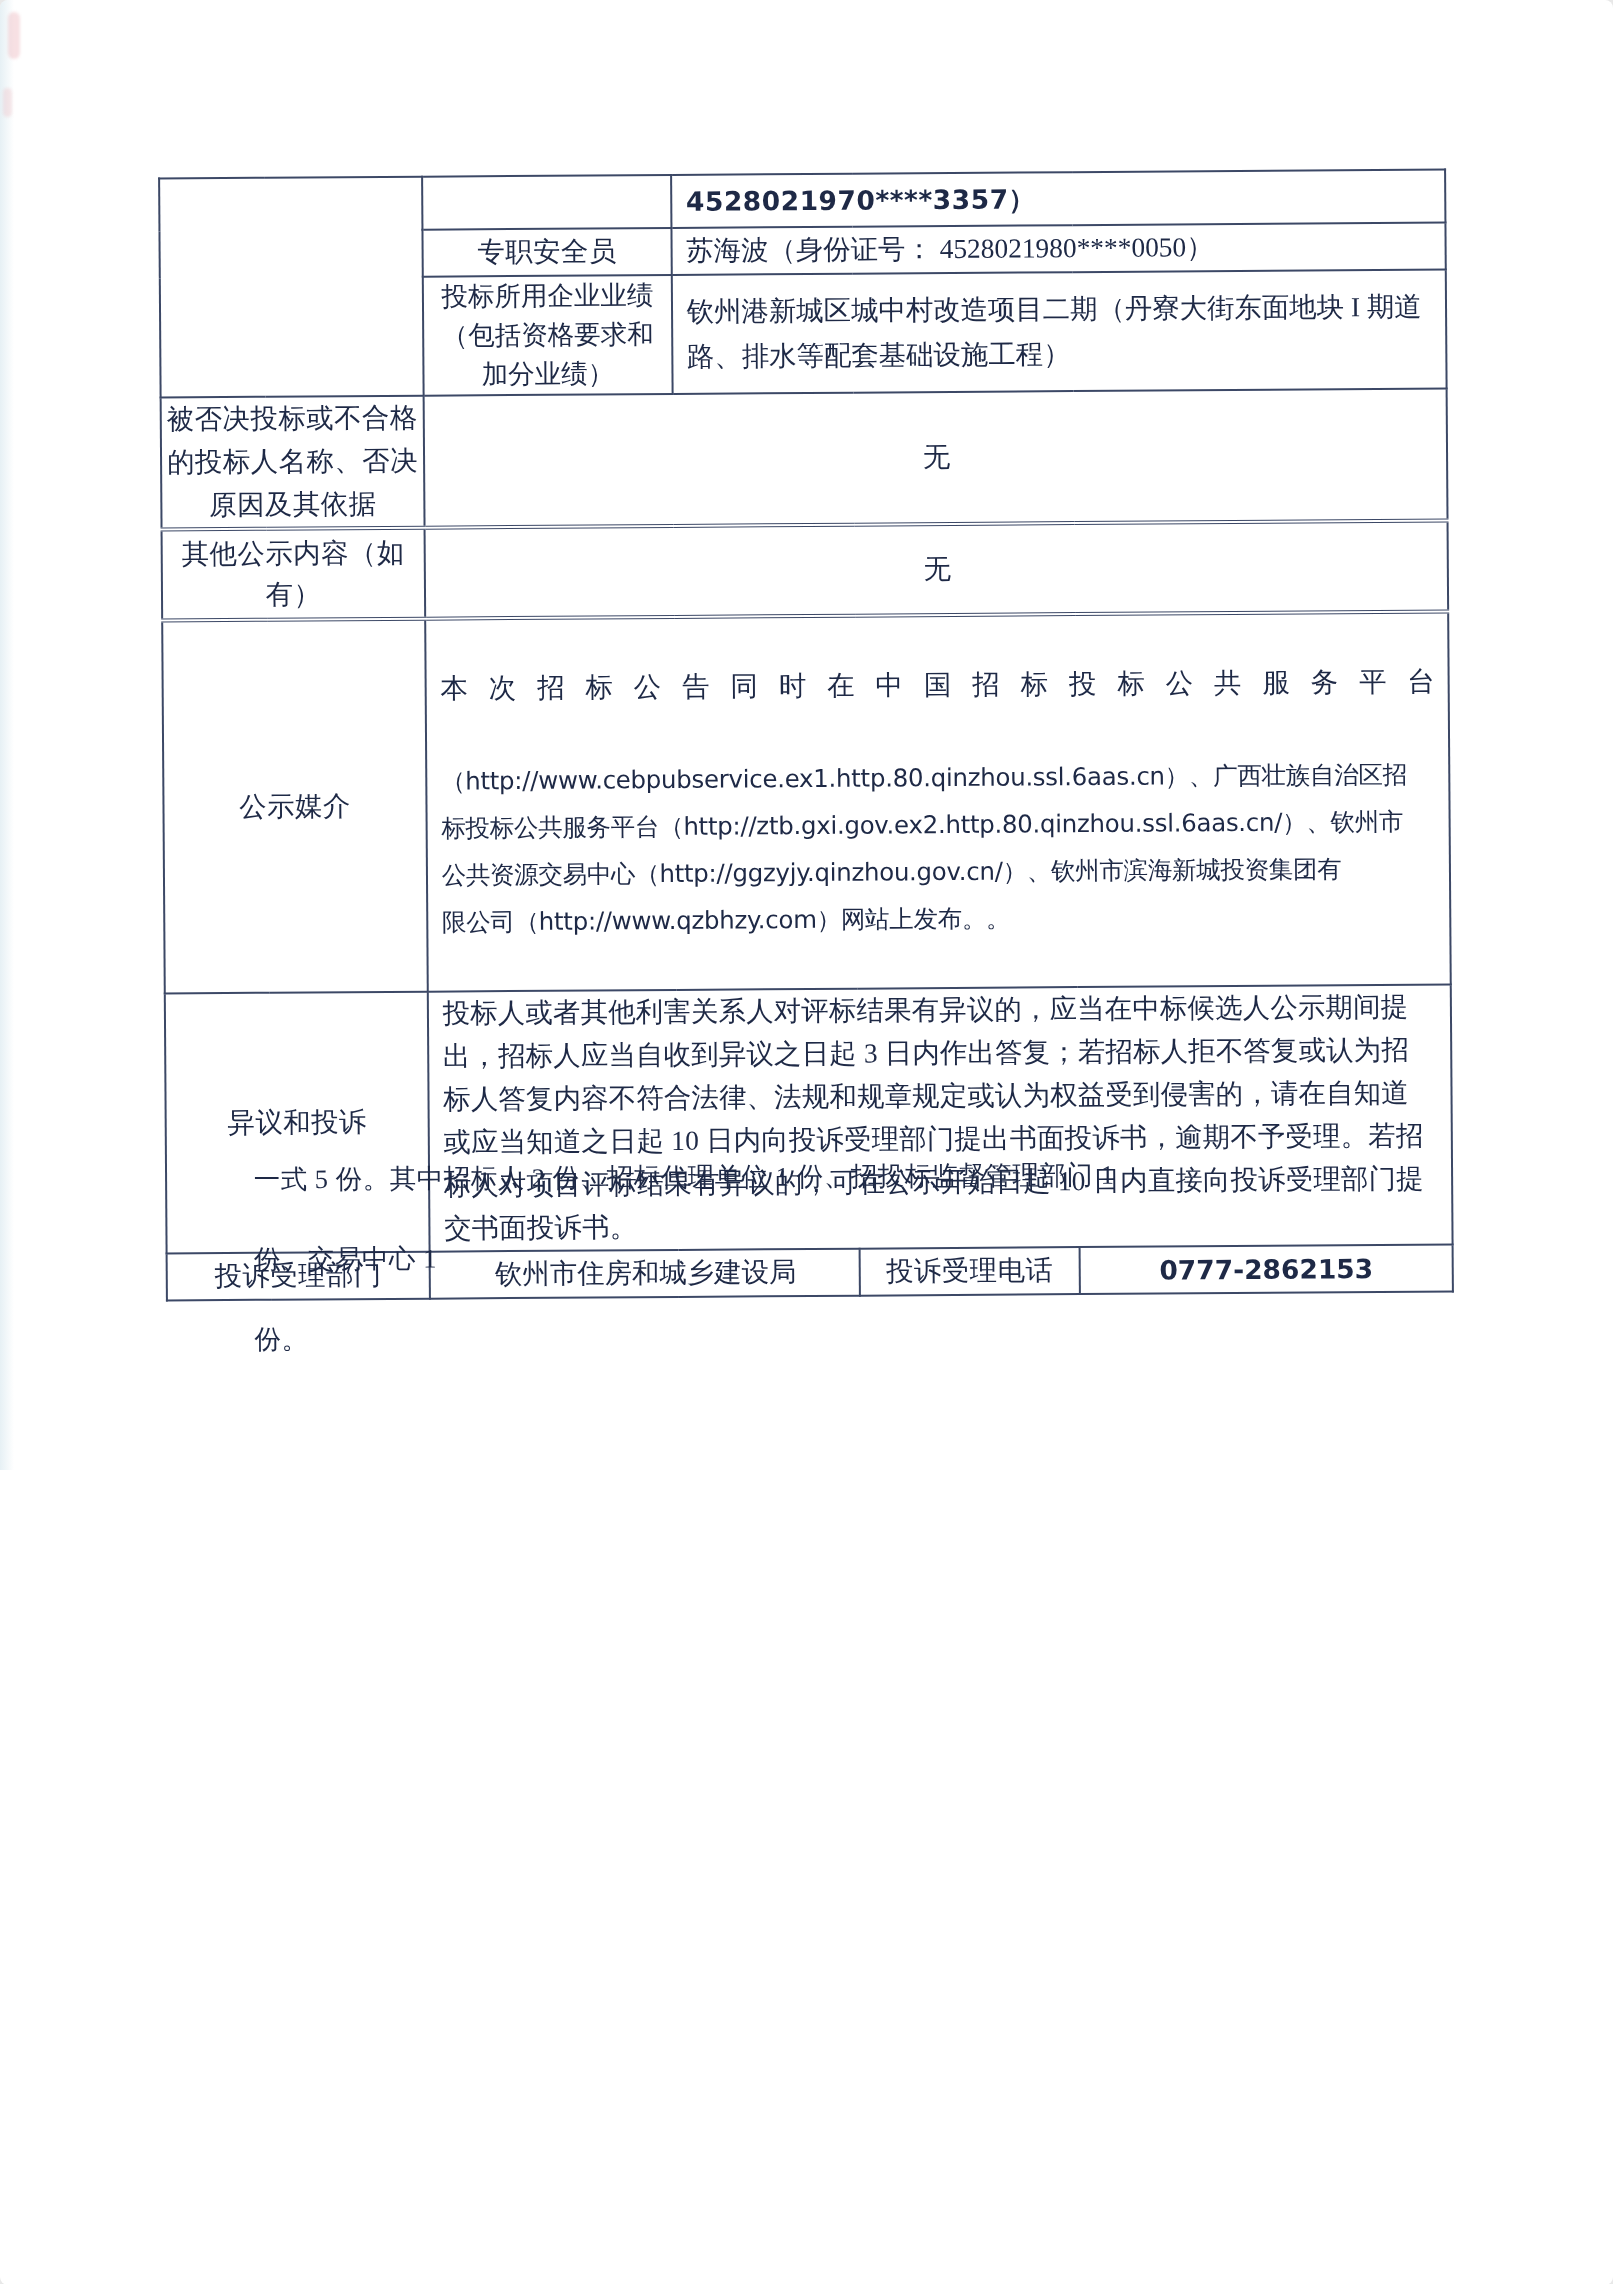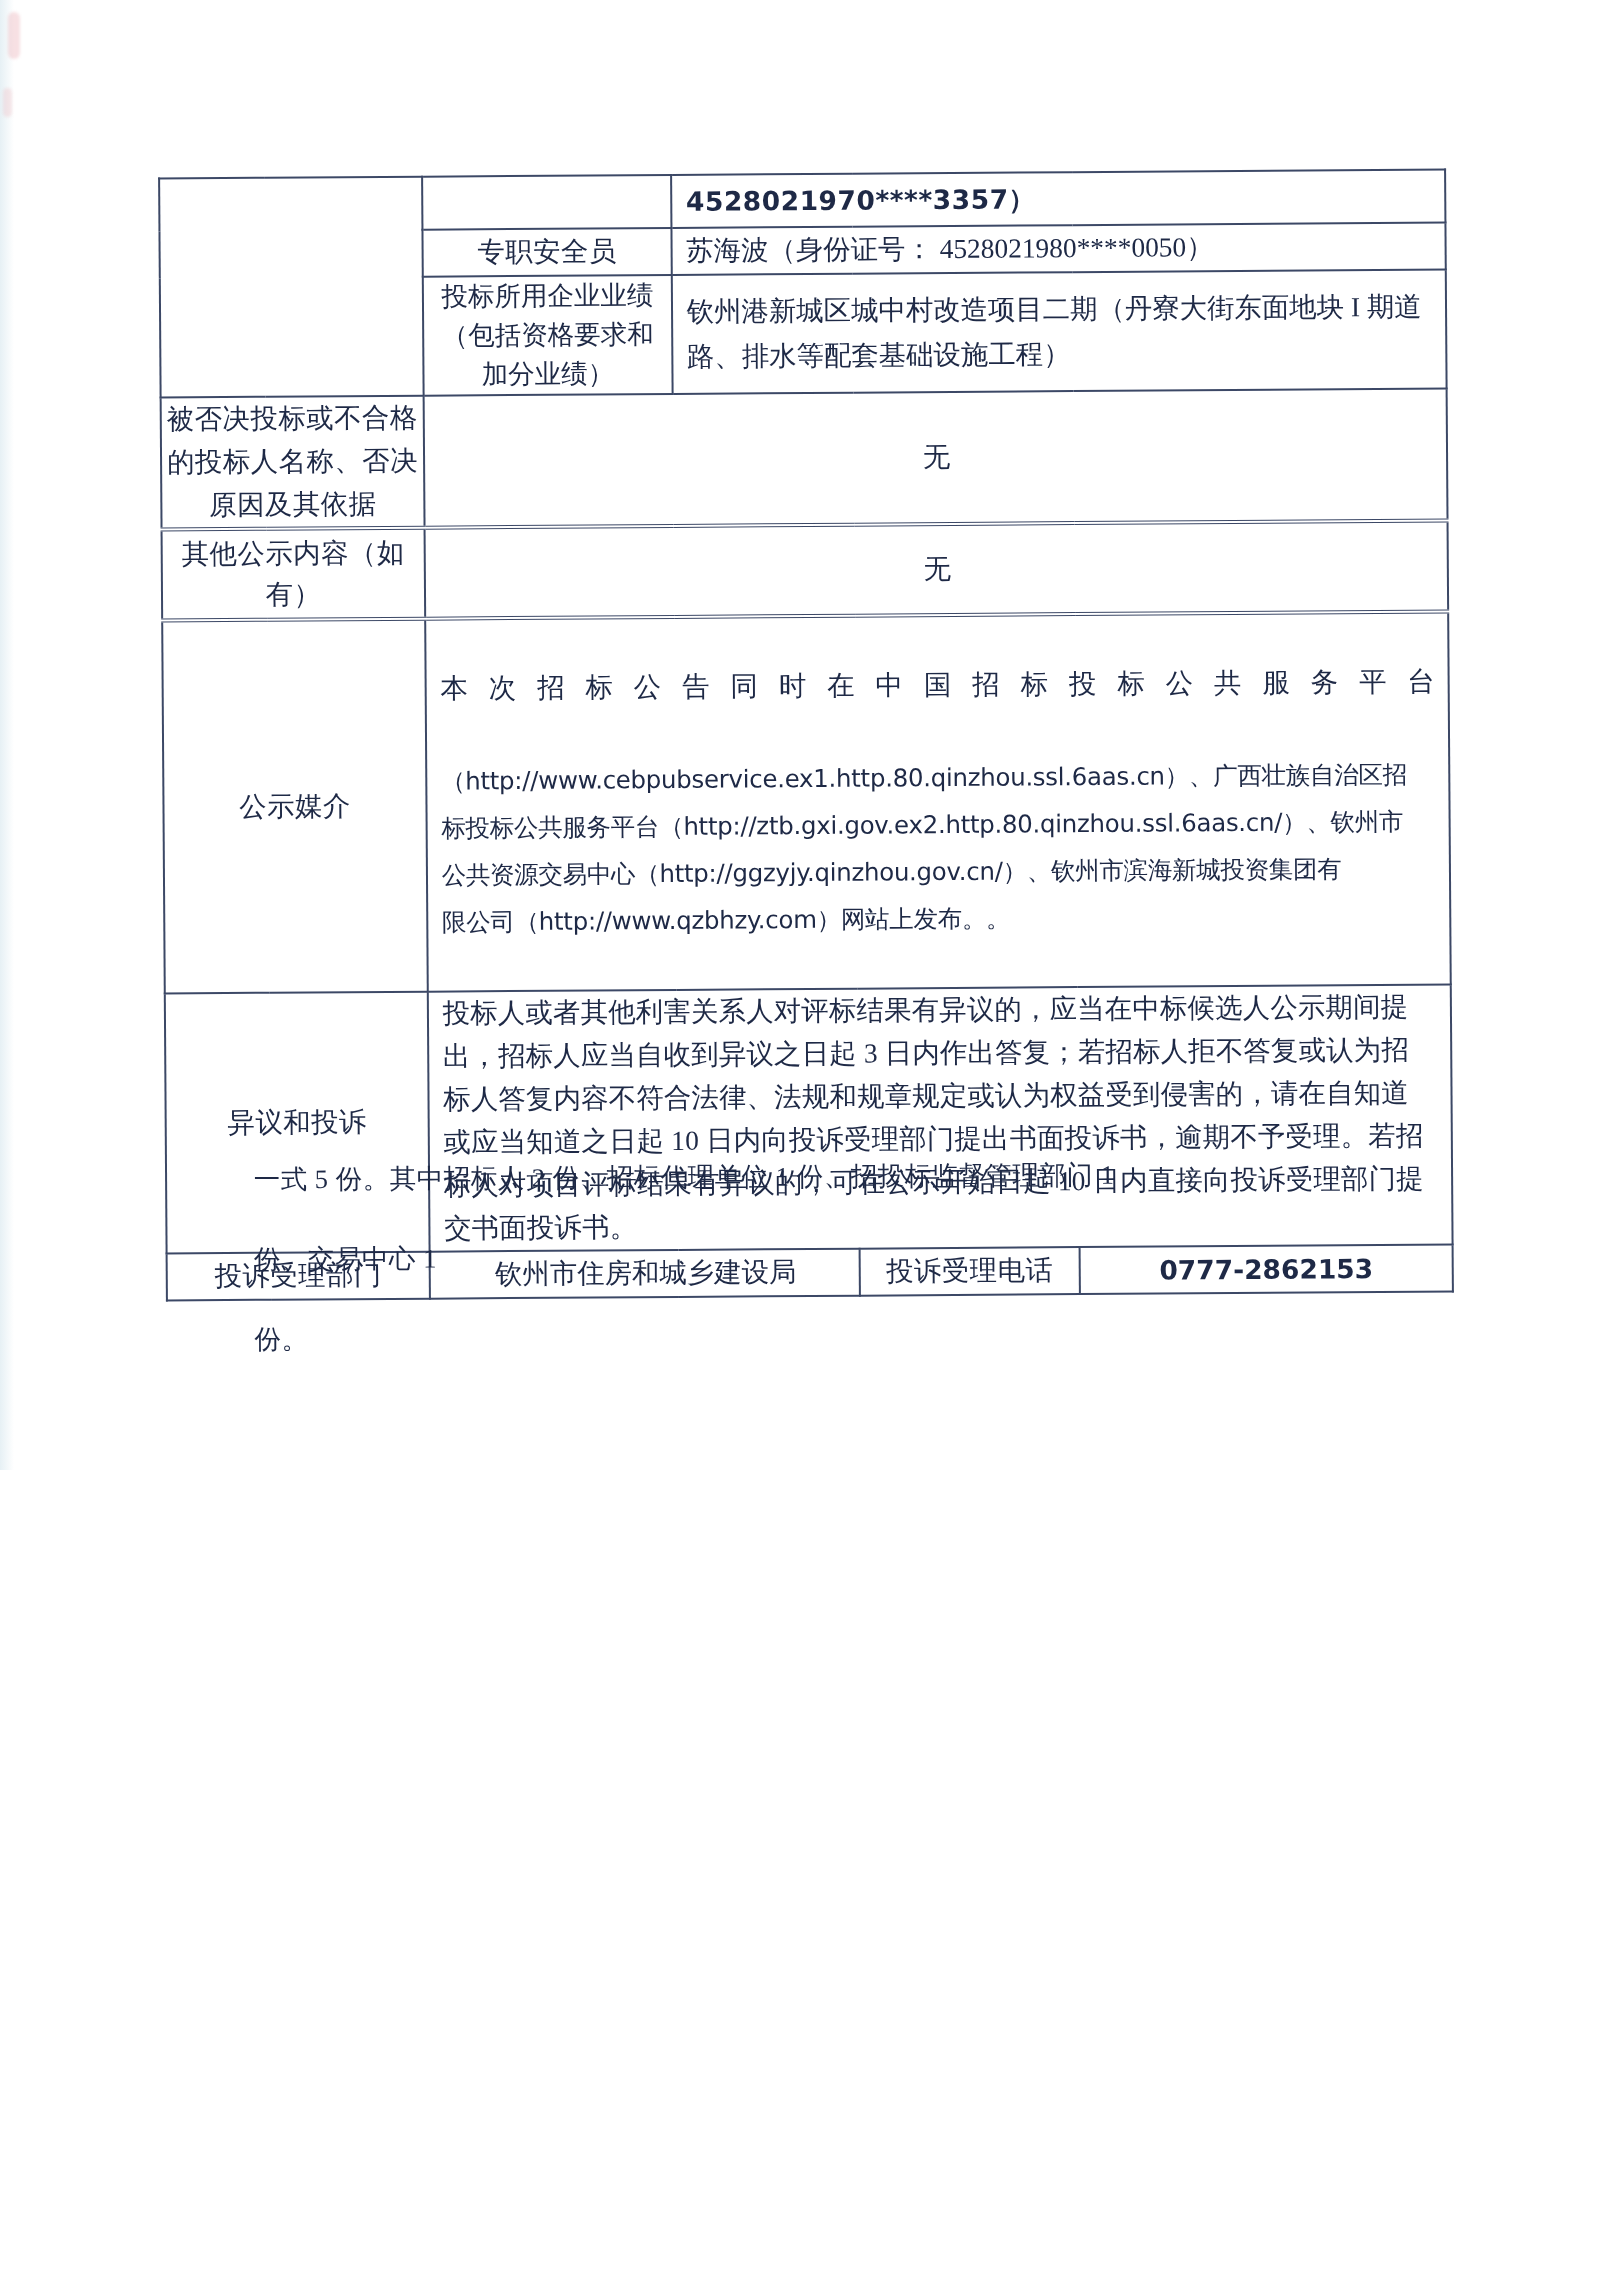--- a/index.html
+++ b/index.html
@@ -5,20 +5,21 @@
   * { margin: 0; padding: 0; box-sizing: border-box; }
   html, body { background: #e8e8e8; }
   .page {
     position: relative;
     width: 1613px;
     height: 2285px;
     background: #ffffff;
     overflow: hidden;
     font-family: "Liberation Serif", "DejaVu Serif", serif;
     color: #1e2946;
+    border-radius: 8px;
   }
   
   .scan-edge {
     position: absolute;
     left: 0; top: 0;
     width: 13.7px; height: 1470px;
     background: linear-gradient(to right, rgba(210,228,236,0.55), rgba(210,228,236,0.0));
     pointer-events: none;
   }
   .scan-mark {

